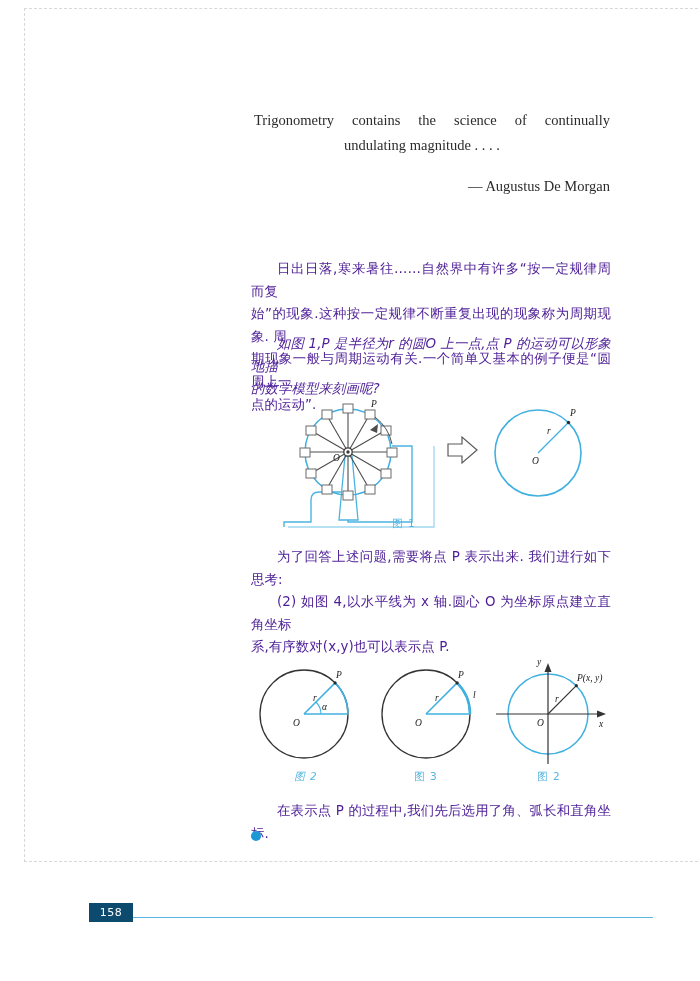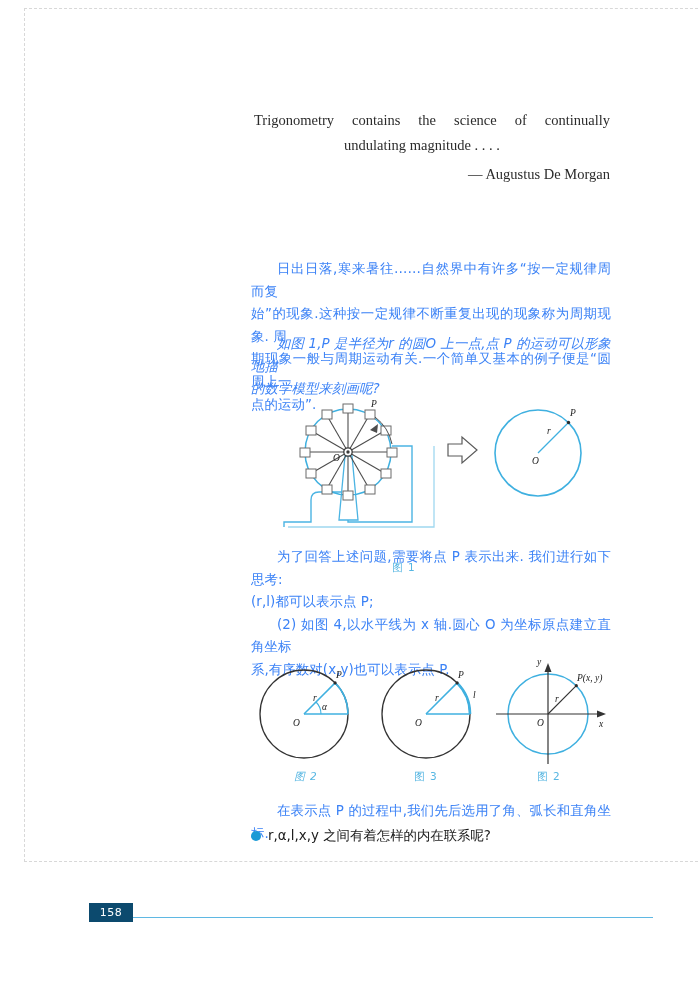--- a/index.html
+++ b/index.html
@@ -23,28 +23,28 @@
     font-family:"Liberation Serif","DejaVu Serif",serif;
     font-size:14.5px;line-height:25px;color:#2b2b2b;
   }
   .epigraph .q-line1{
     display:block;text-align:justify;text-align-last:justify;
     text-indent:20px;
     white-space:nowrap;
   }
   .epigraph .q-line2{display:block;text-align:center;}
   .epigraph .attrib{
-    display:block;text-align:right;margin-top:4px;
+    display:block;text-align:right;margin-top:16px;
   }
 
   
   .cn{
     position:absolute;
     font-family:"DejaVu Sans","Liberation Sans",sans-serif;
-    font-size:13.4px;line-height:22.6px;color:#3b82f6;
+    font-size:13.4px;line-height:22.6px;color:#4c1d95;
     text-align:justify;text-justify:inter-character;
     letter-spacing:0.1px;
   }
   .cn .ind{display:block;text-indent:26px;}
   .cn .noind{display:block;}
 
   .para1{left:235px;top:258px;width:360px;}
   .para2{left:235px;top:333px;width:360px;font-style:italic;}
   .para3{left:235px;top:546px;width:360px;}
   .para4{left:235px;top:800px;width:360px;}
@@ -59,21 +59,21 @@
     background:#1b9ad6;margin-right:7px;vertical-align:-1px;
   }
 
   
   .fig1-wrap{position:absolute;left:250px;top:400px;width:320px;height:140px;}
   .fig-caption{
     font-family:"DejaVu Sans","Liberation Sans",sans-serif;
     font-size:10.5px;color:#56b6e2;text-align:center;
     letter-spacing:1px;
   }
-  #fig1-caption{position:absolute;left:348px;top:517px;width:80px;margin-top:44px;}
+  #fig1-caption{position:absolute;left:348px;top:517px;width:80px;}
 
   .figrow{position:absolute;left:235px;top:652px;width:380px;height:125px;}
   #fig2-caption{position:absolute;left:255px;top:770px;width:70px;font-style:italic;}
   #fig3-caption{position:absolute;left:375px;top:770px;width:70px;}
   #fig4-caption{position:absolute;left:498px;top:770px;width:70px;}
 
   
   .pagenum-box{
     position:absolute;left:73px;top:903px;width:44px;height:19px;
     background:#0c4a6e;color:#ffffff;
@@ -173,21 +173,20 @@
         <text class="mi" x="304" y="16" font-size="9.5" fill="#222">P</text>
         <text class="mi" x="281" y="34" font-size="9.5" fill="#222">r</text>
         <text class="mi" x="266" y="64" font-size="9.5" fill="#222">O</text>
       </g>
     </svg>
   </div>
   <div class="fig-caption" id="fig1-caption">图 1</div>
 
   <div class="cn para3">
     <span class="ind">为了回答上述问题,需要将点 P 表示出来. 我们进行如下思考:</span>
-    <span class="noind">(r,l)都可以表示点 P;</span>
     <span class="ind">(2) 如图 4,以水平线为 x 轴.圆心 O 为坐标原点建立直角坐标</span>
     <span class="noind">系,有序数对(x,y)也可以表示点 P.</span>
   </div>
 
   <div class="figrow">
     <svg width="380" height="125" viewBox="0 0 380 125">
 
       <g>
         <circle cx="53" cy="62" r="44" fill="none" stroke="#333333" stroke-width="1.3"></circle>
         <line x1="53" y1="62" x2="84.1" y2="30.9" stroke="#3fb0e0" stroke-width="1.5"></line>
@@ -231,19 +230,19 @@
   </div>
   <div class="fig-caption" id="fig2-caption">图 2</div>
   <div class="fig-caption" id="fig3-caption">图 3</div>
   <div class="fig-caption" id="fig4-caption">图 2</div>
 
   <div class="cn para4">
     <span class="ind">在表示点 P 的过程中,我们先后选用了角、弧长和直角坐标.</span>
   </div>
 
   <div class="bullet-row">
-    <span class="dot"></span><span>r,α,l,x,y 之间有着怎样的内在联系呢?</span>
+    <span class="dot"></span>
   </div>
 
   <div class="pagenum-box">158</div>
   <div class="footer-rule"></div>
 
 </div>
 
 </body></html>

